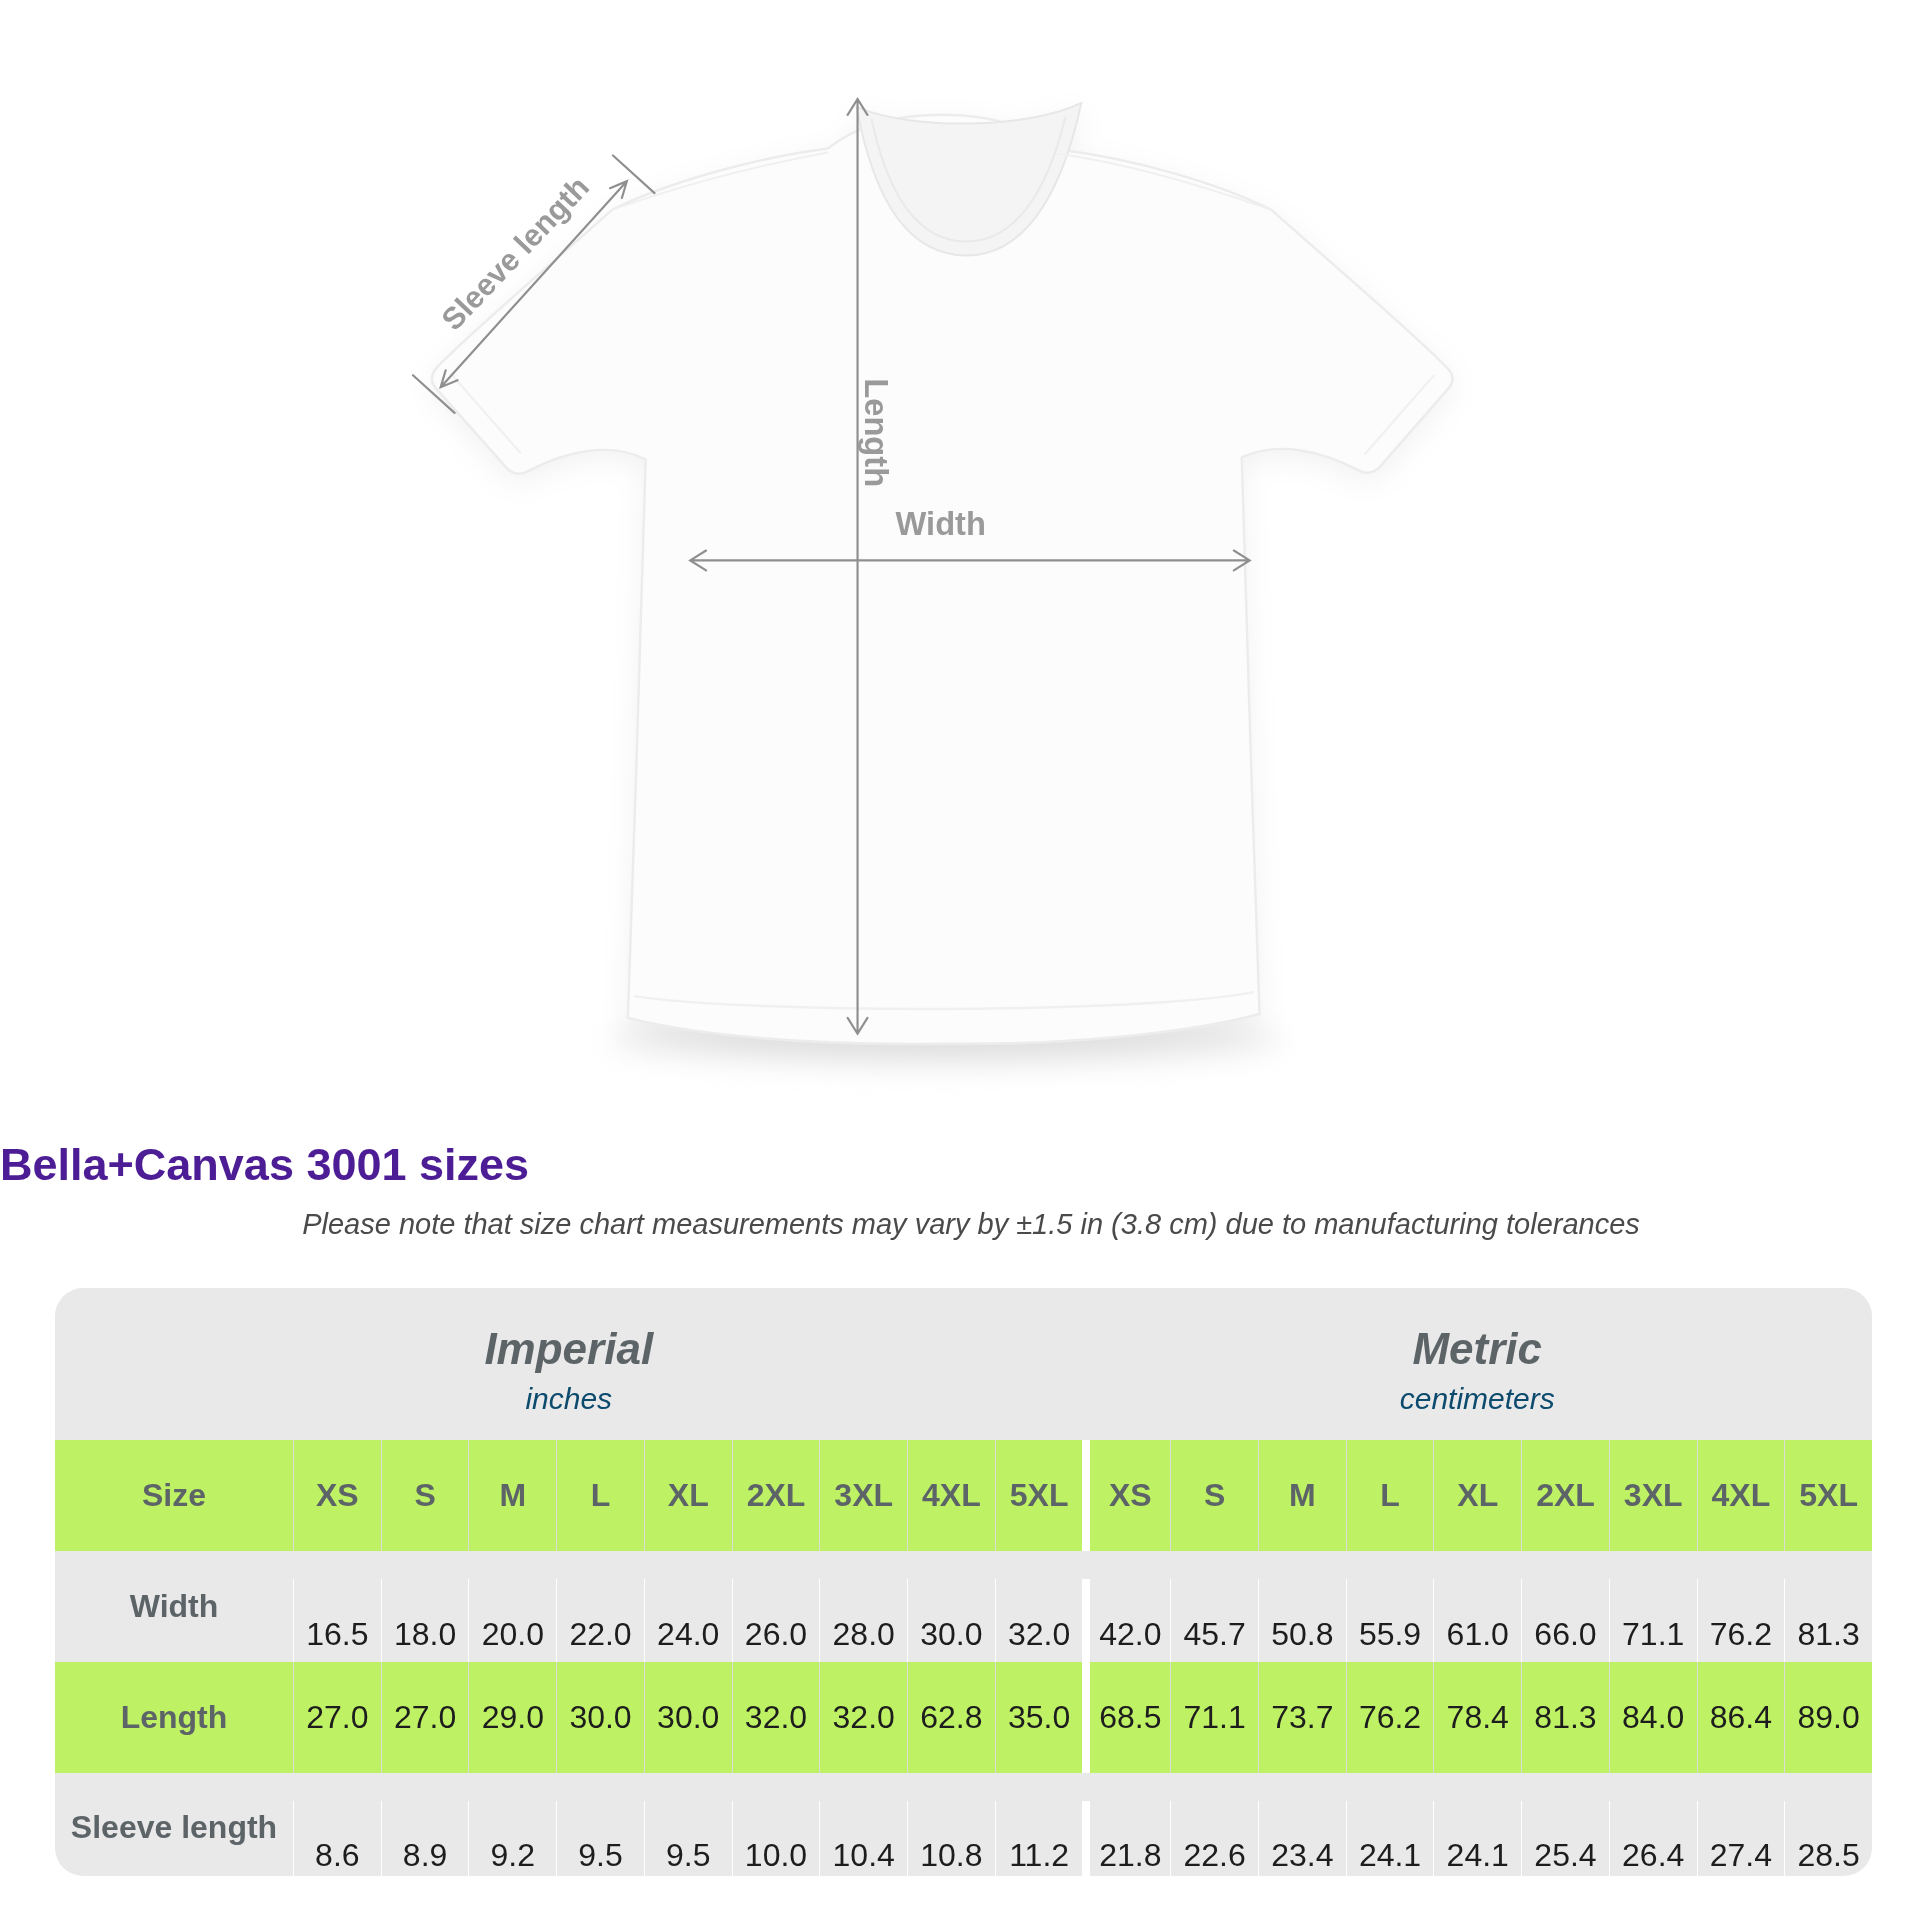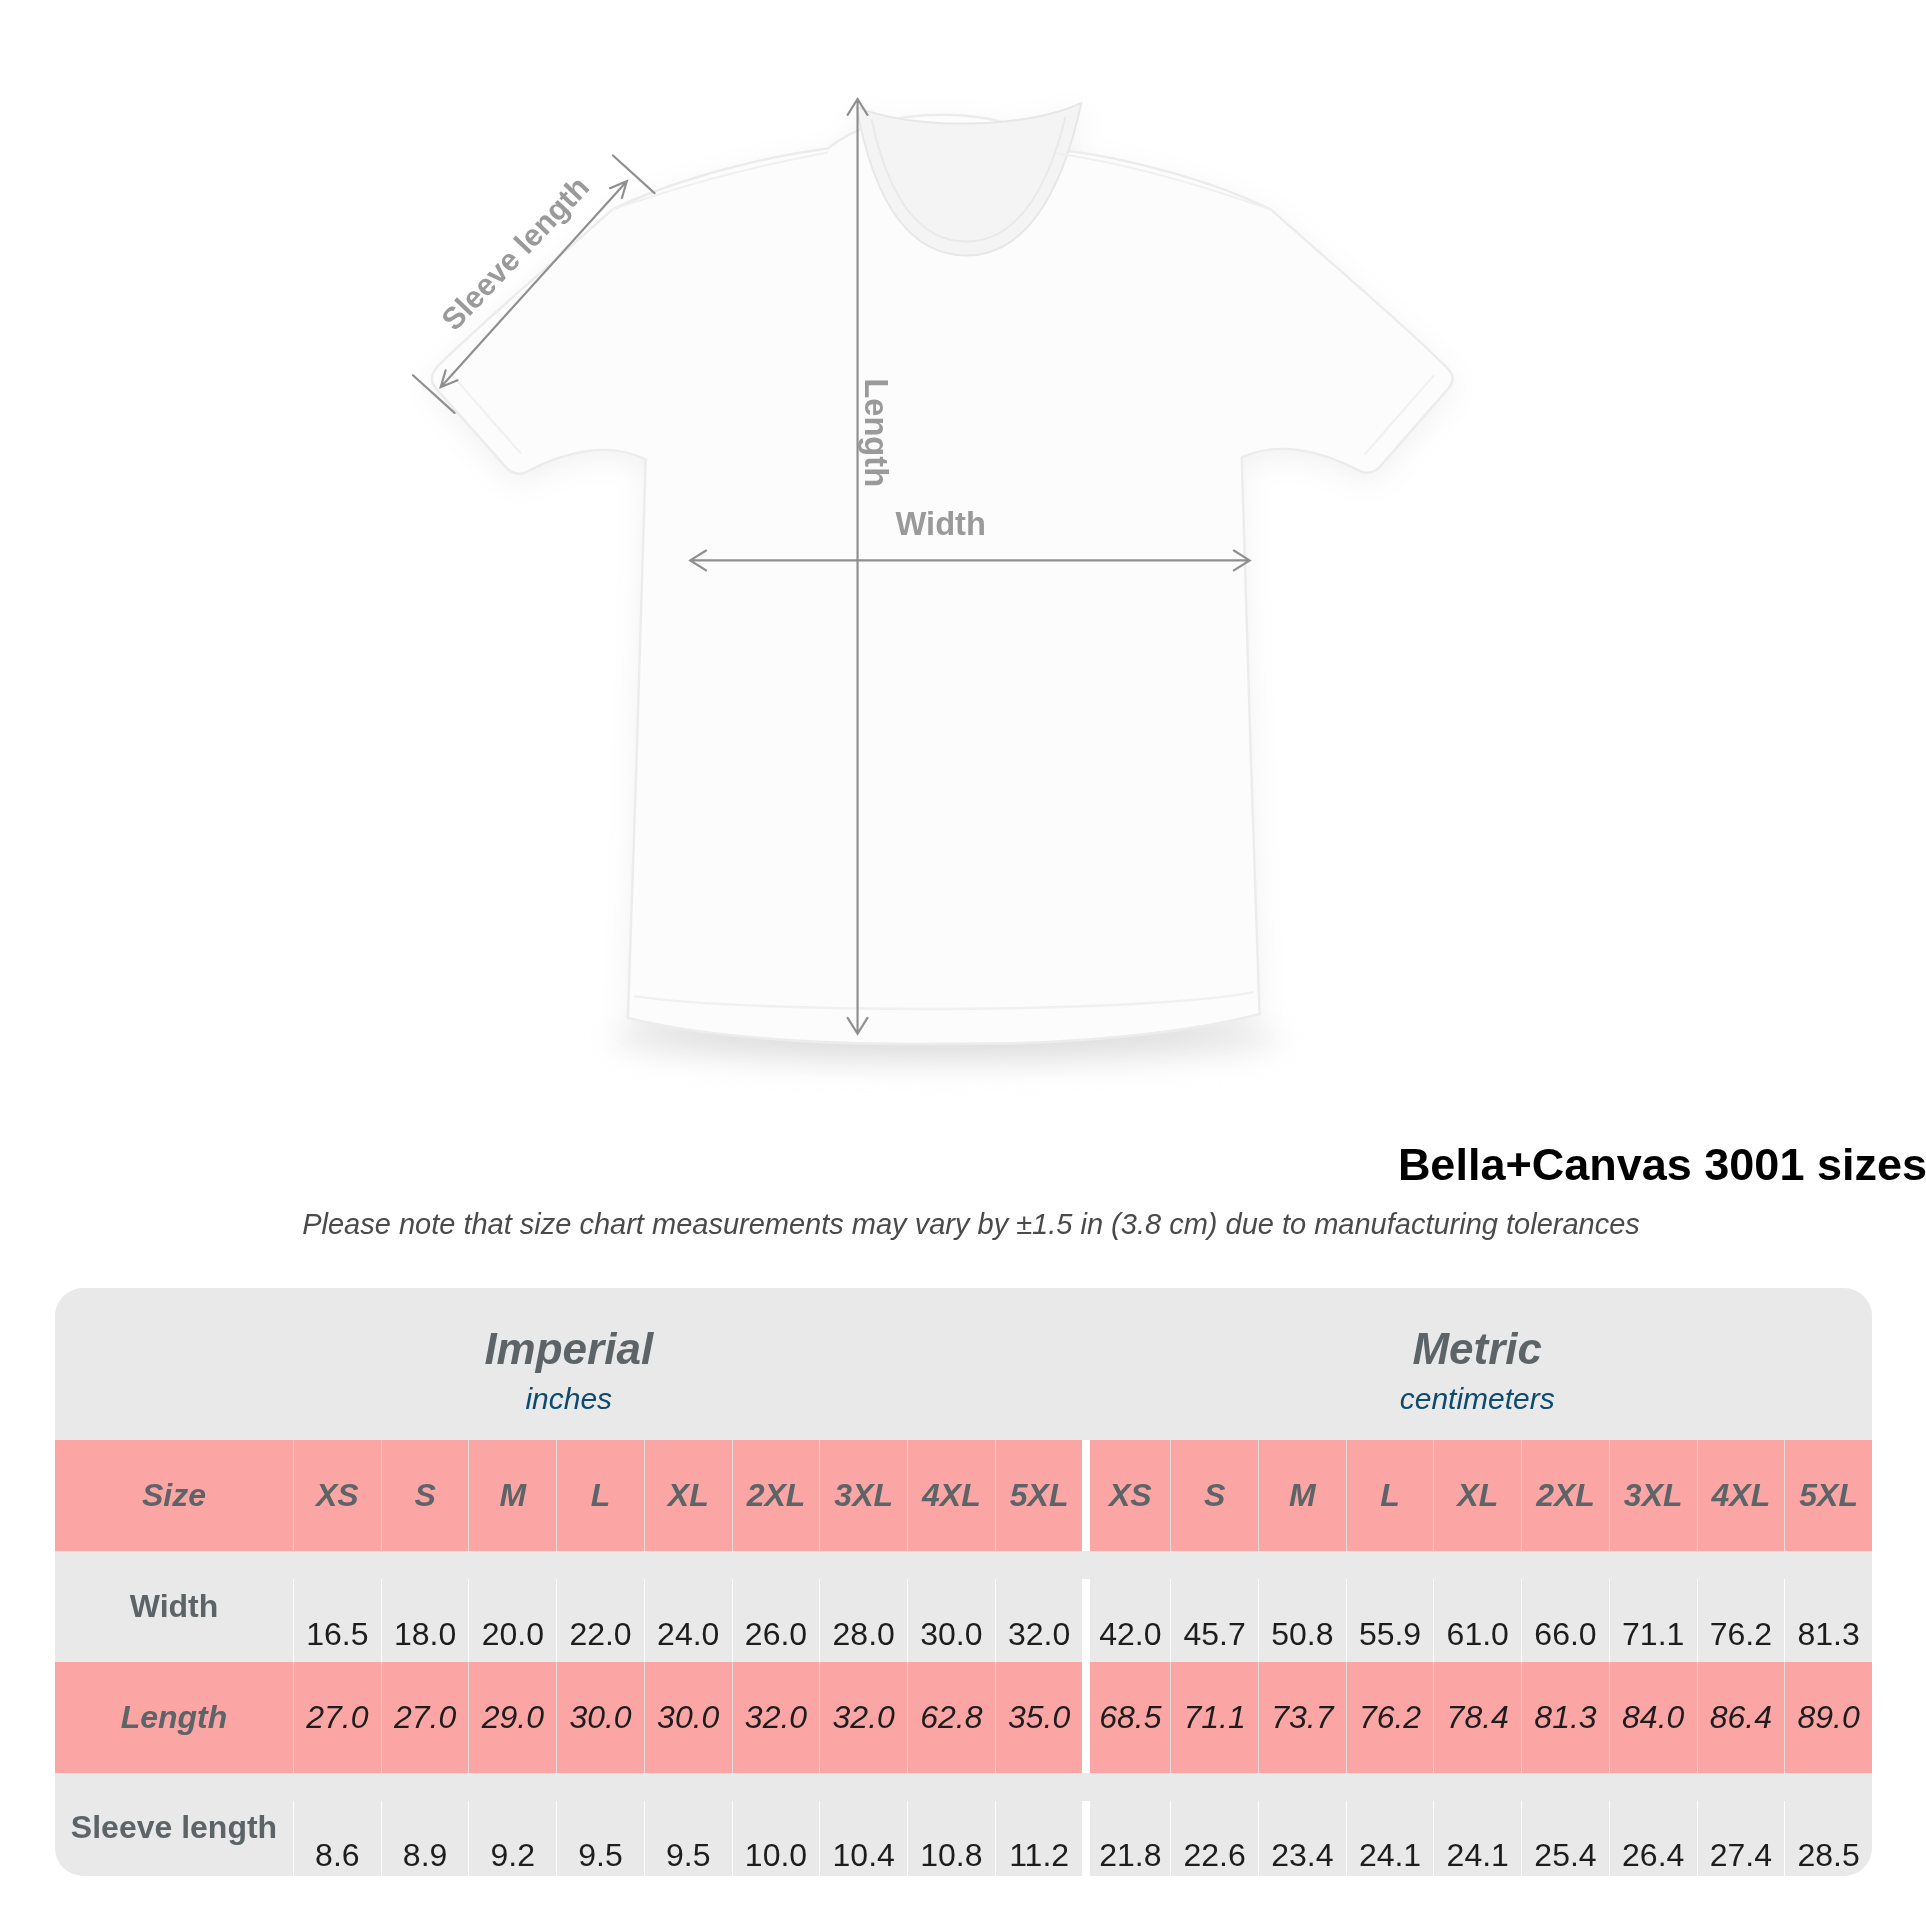--- a/index.html
+++ b/index.html
@@ -5,41 +5,41 @@
   html,body{margin:0;padding:0;}
   body{
     width:1927px;height:1927px;background:#ffffff;
     font-family:"Liberation Sans","DejaVu Sans",sans-serif;
     overflow:hidden;
   }
   .diagram{position:relative;width:1927px;height:1109px;}
   .diagram svg{display:block;}
 
   .title{
-    margin:28px 0 0;text-align:right;
-    font-size:45px;font-weight:bold;color:#000000;line-height:55px;
+    margin:28px 0 0;text-align:left;
+    font-size:45px;font-weight:bold;color:#4c1d95;line-height:55px;
   }
   .subtitle{
     margin:14px 0 0;text-align:center;font-style:italic;
     font-size:29px;color:#4a4a4a;line-height:36px;padding-left:15px;
   }
 
   .card{
     margin:46px 55px 0;height:588px;background:#e9e9e9;
     border-radius:28px;overflow:hidden;
   }
   .group-row{display:grid;grid-template-columns:238px repeat(18,1fr);height:152px;}
   .group{display:flex;flex-direction:column;align-items:center;justify-content:center;gap:8px;padding-top:12px;}
   .group.imperial{grid-column:1/11;}
   .group.metric{grid-column:11/20;}
   .gname{font-size:44px;font-weight:bold;font-style:italic;color:#5d6468;}
   .gunit{font-size:30px;font-style:italic;color:#0c4a6e;}
 
   .trow{display:grid;grid-template-columns:238px repeat(18,1fr);height:111px;}
-  .trow.white{background:#fca5a5;font-style:italic;}
+  .trow.white{background:#bef264;}
   .trow.sleeve{height:109px;}
   .cell{
     display:flex;align-items:center;justify-content:center;height:100%;
     font-size:32px;color:#1d1d1d;
     border-left:1px solid transparent;box-sizing:border-box;
   }
   .cell.label{font-weight:bold;color:#5d6468;border-left:none;}
   .cell.size{font-weight:bold;color:#5d6468;}
   .trow.white .cell:not(.label){border-left-color:#dcdcdc;}
   .trow.gray  .cell:not(.label){border-left-color:#ffffff;margin-top:28px;}

